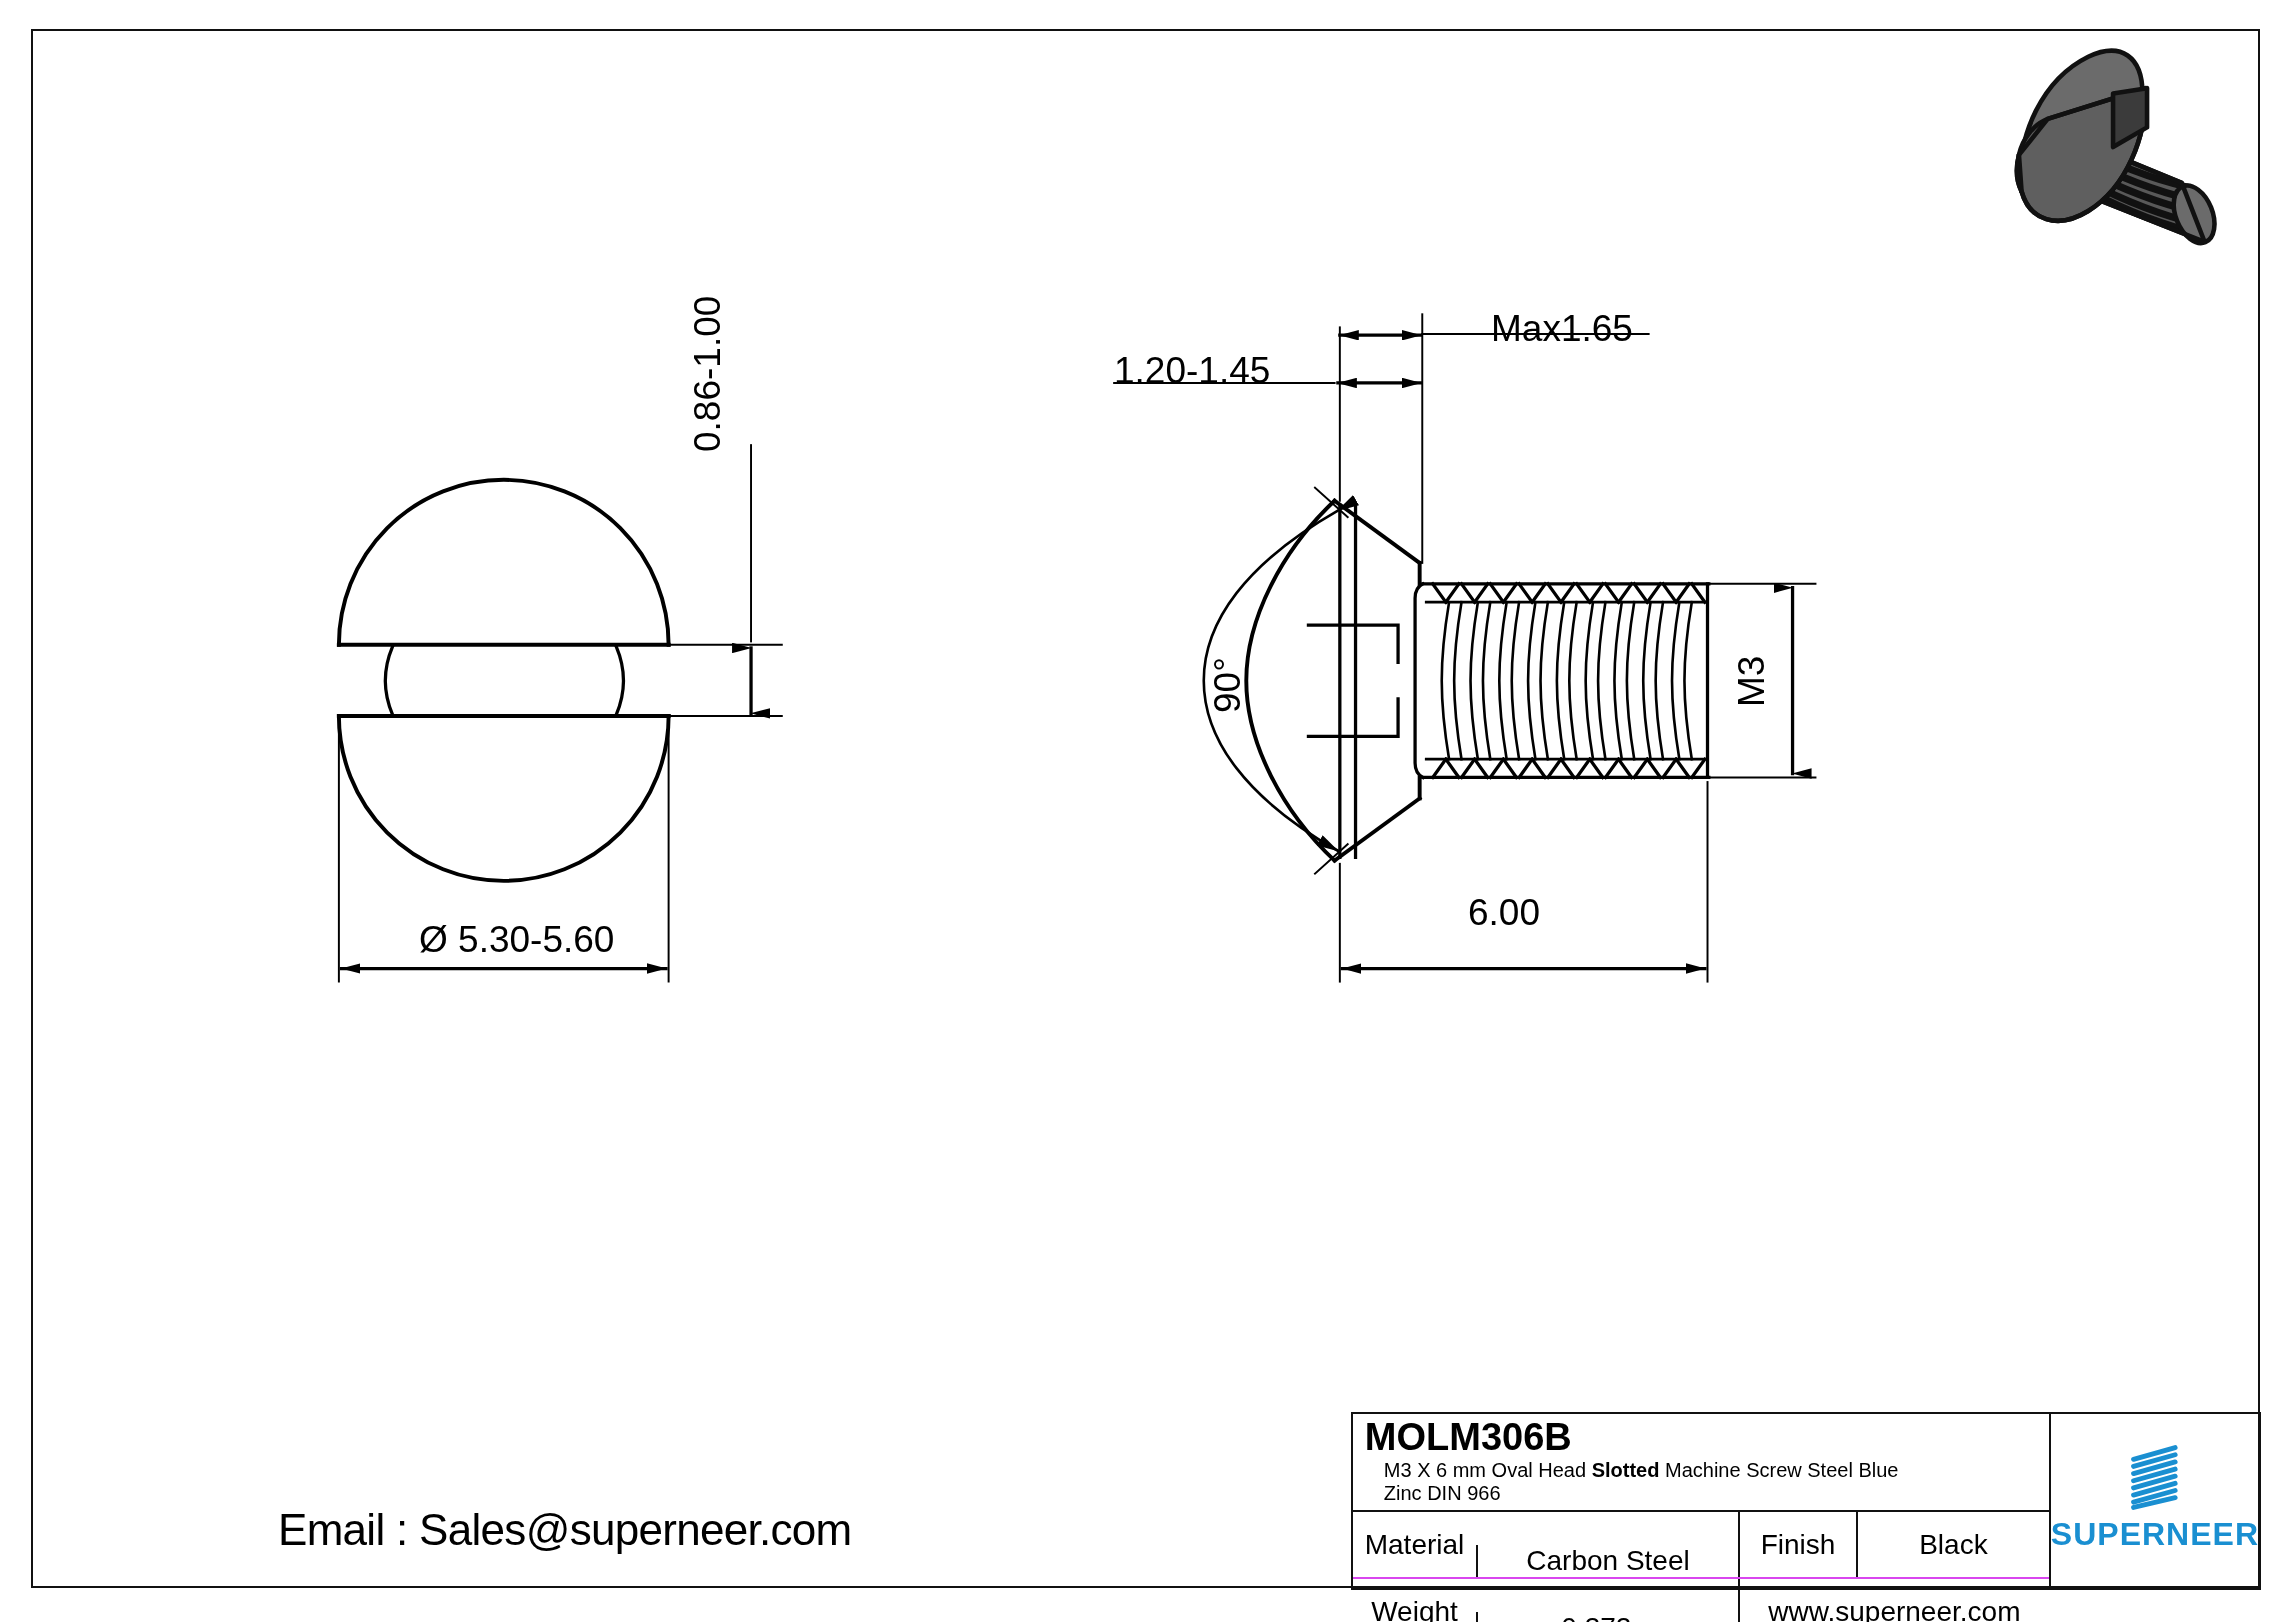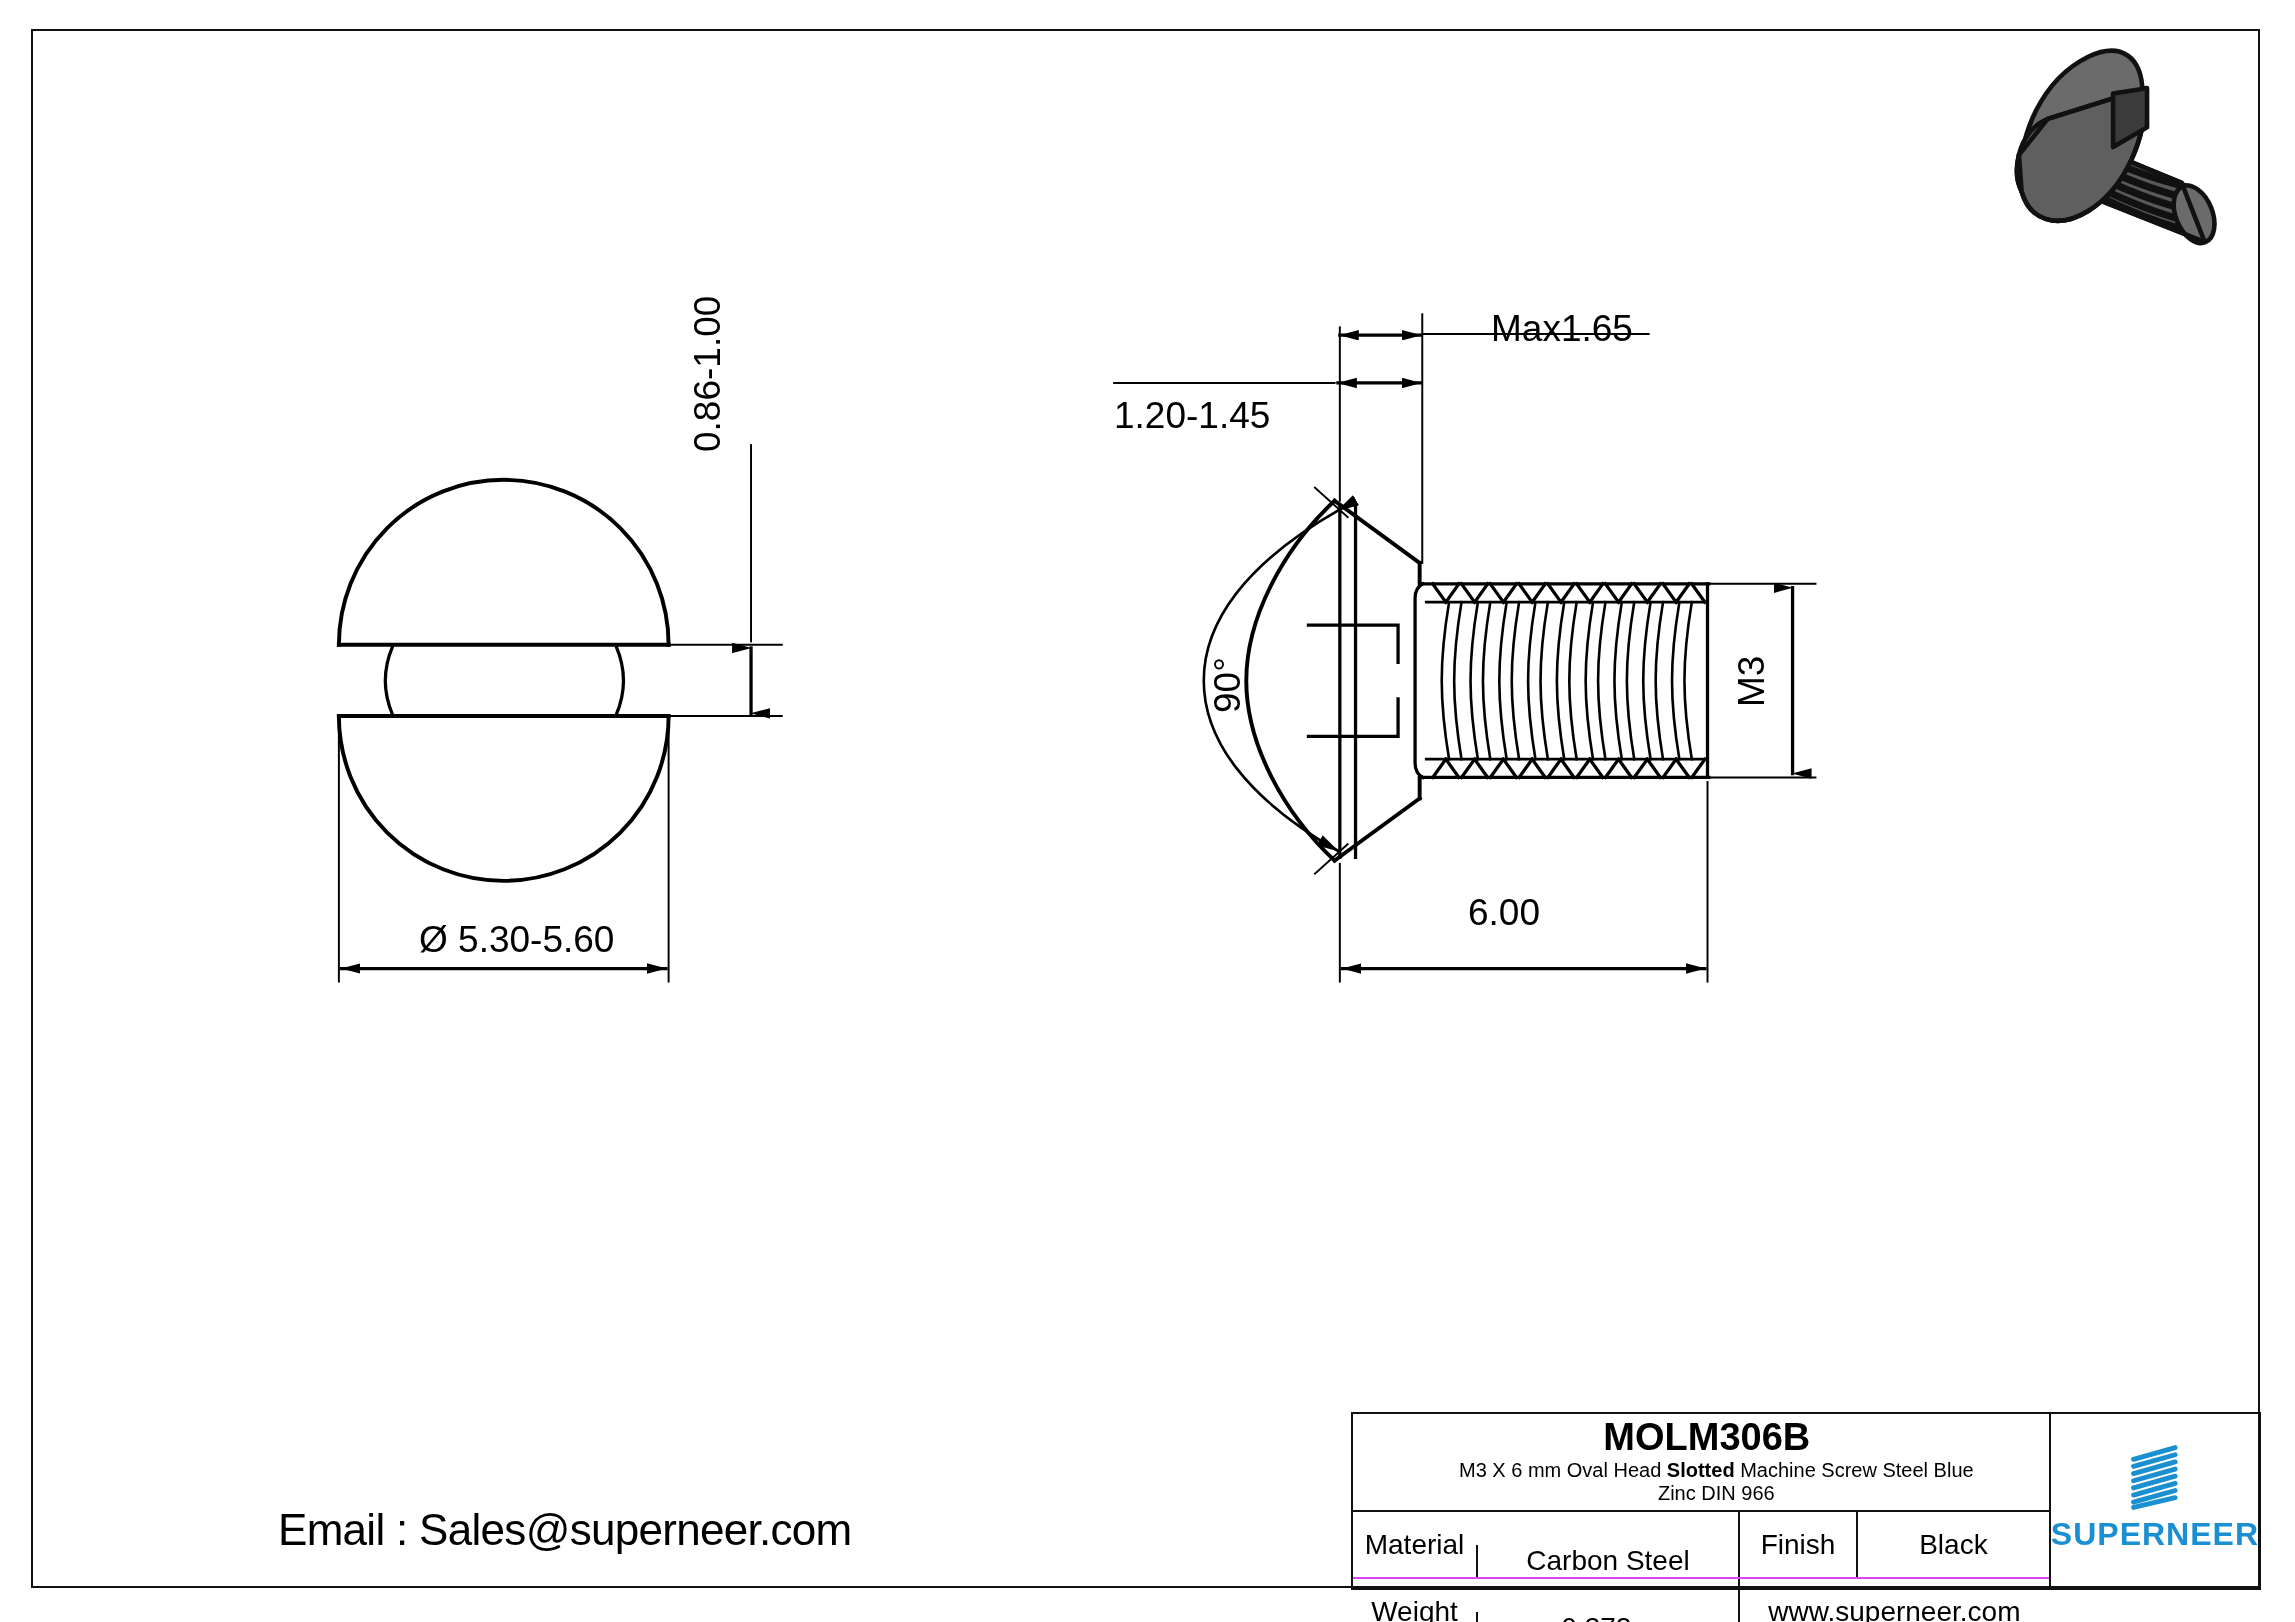--- a/index.html
+++ b/index.html
@@ -13,37 +13,37 @@
   
   .dwg{position:absolute;left:0;top:0;width:2295px;height:1623px;pointer-events:none;}
 
   
   .dim{position:absolute;font-family:"Liberation Sans","DejaVu Sans",sans-serif;
        color:#000;white-space:nowrap;font-weight:400;}
 
   #dim-head-dia{left:419px;top:919px;font-size:37px;}
   #dim-head-height{left:687px;top:452px;font-size:37px;
        transform:rotate(-90deg);transform-origin:left top;}
-  #dim-slot-width{left:1114px;top:350px;font-size:37px;margin-top:45px;}
+  #dim-slot-width{left:1114px;top:350px;font-size:37px;}
   #dim-slot-depth{left:1491px;top:308px;font-size:37px;}
   #dim-angle{left:1207px;top:713px;font-size:37px;
        transform:rotate(-90deg);transform-origin:left top;}
   #dim-thread-size{left:1731px;top:707px;font-size:37px;
        transform:rotate(-90deg);transform-origin:left top;}
   #dim-length{left:1468px;top:892px;font-size:37px;}
 
   
   #email-text{position:absolute;left:278px;top:1505px;font-size:44px;
       letter-spacing:-0.7px;color:#000;white-space:nowrap;}
 
   
   #title-block{position:absolute;left:1351px;top:1412px;width:910px;height:178px;
       box-sizing:border-box;border:2.6px solid #111;display:flex;}
   #tb-left{width:796px;box-sizing:border-box;border-right:2.6px solid #111;
-      display:flex;flex-direction:column;text-align:center;}
+      display:flex;flex-direction:column;}
   #tb-desc{flex:0 0 98px;box-sizing:border-box;border-bottom:2.6px solid #111;
       padding:3.9px 0 0 11.8px;position:relative;}
   #part-number{font-size:38px;font-weight:bold;line-height:39px;letter-spacing:0px;}
   #part-desc{font-size:20px;line-height:23px;margin-top:2.6px;max-width:772px;margin-left:19px;}
   #part-desc .b{font-weight:bold;}
 
   .tb-row{display:flex;flex:1 1 0;}
   .tb-row + .tb-row{border-top:2px solid #d946ef;}
   .tb-cell{box-sizing:border-box;display:flex;align-items:center;
       justify-content:center;font-size:28px;overflow:hidden;}

